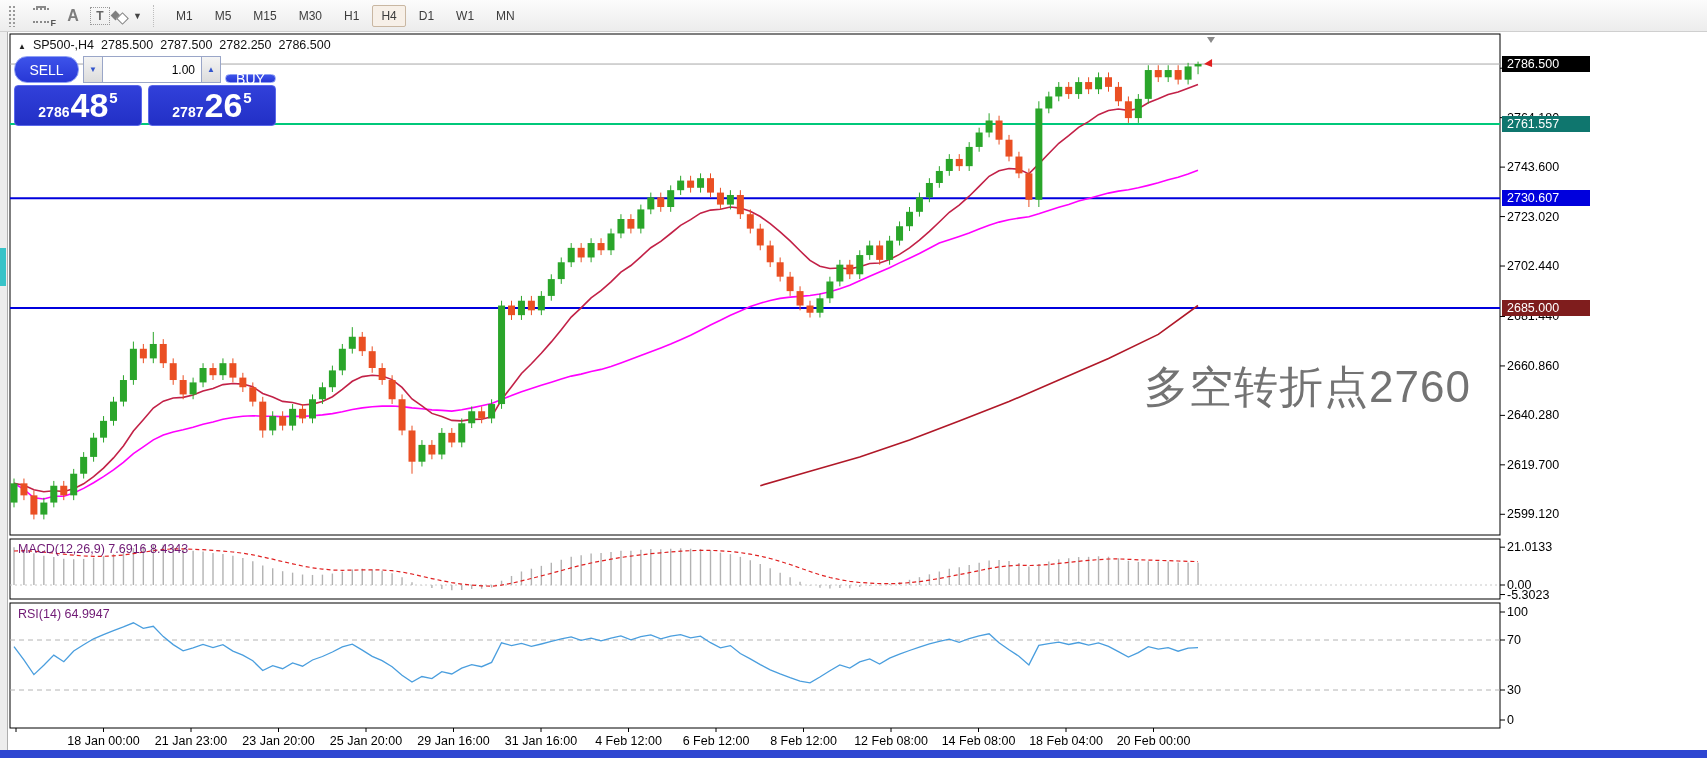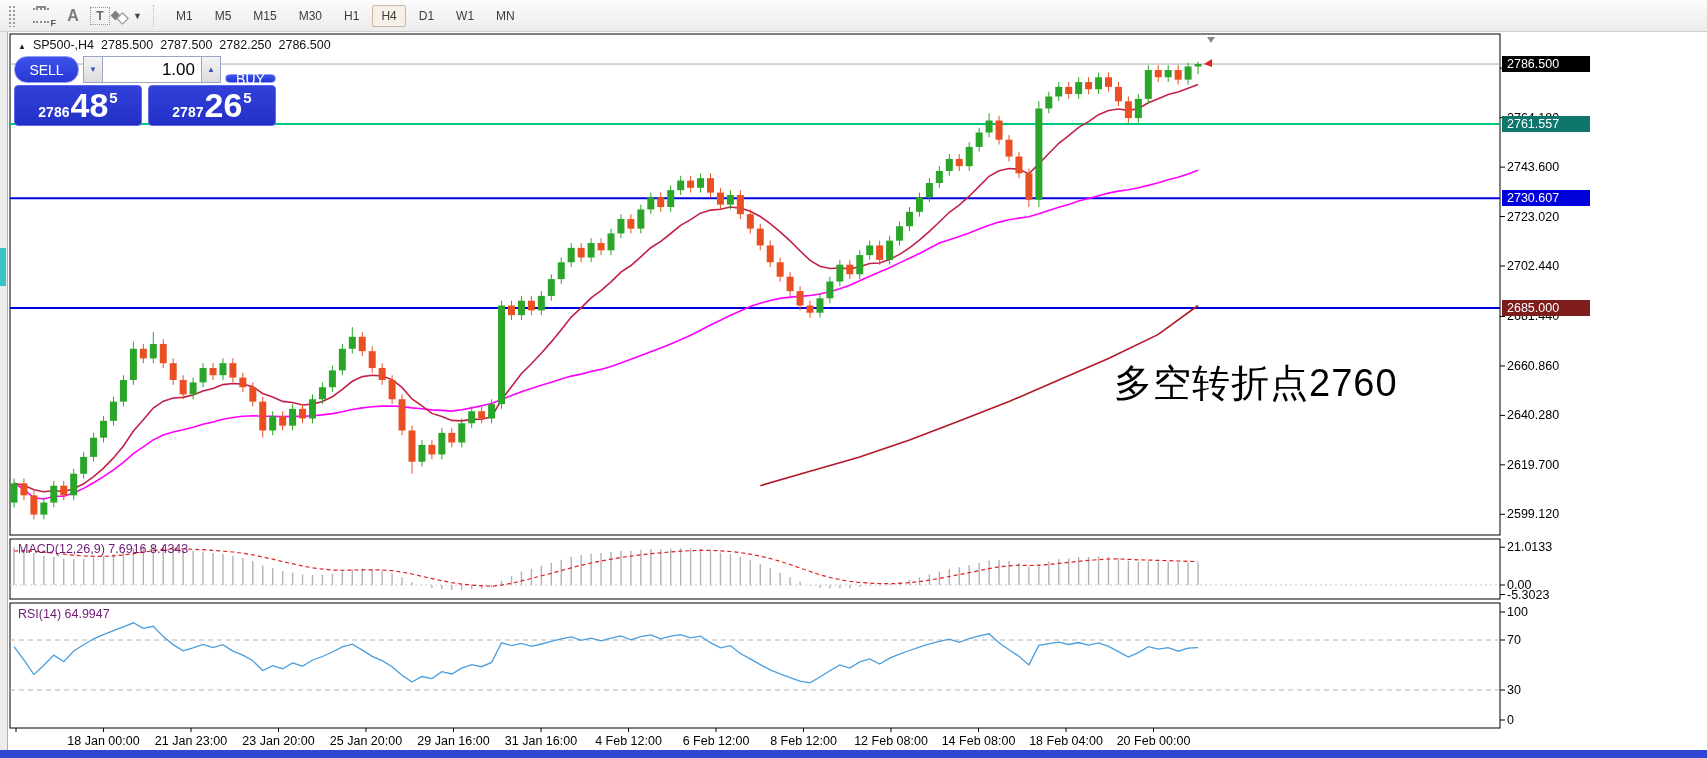--- a/index.html
+++ b/index.html
@@ -44,35 +44,35 @@
   .ock{position:absolute;left:6px;top:24px;width:262px;}
   .ock-row1{display:flex;height:27px;align-items:stretch;}
   .ock-btn{background:linear-gradient(#3d53ea,#2737d6);border:1px solid #8fa0f4;border-radius:13px;
            color:#fff;font-size:14px;display:flex;align-items:center;justify-content:center;cursor:pointer;text-align:center;}
   .ock-sell{width:72px;}
   .ock-buy{width:56px;margin-left:4px;margin-top:18px;}
   .spin{display:flex;margin-left:4px;}
   .spin-btn{width:18px;background:linear-gradient(#f4f4f4,#dcdcdc);border:1px solid #9aa6c8;color:#3355cc;
             font-size:8px;display:flex;align-items:center;justify-content:center;cursor:pointer;}
   .lot-field{width:86px;border:1px solid #9aa6c8;border-left:none;border-right:none;
-             font-size:17px;text-align:right;padding:8px 6px;font-family:inherit;color:#000;}
+             font-size:12px;text-align:right;padding:8px 6px;font-family:inherit;color:#000;}
   .ock-prices{display:flex;gap:6px;margin-top:2px;height:41px;}
   .price-box{flex:1;background:linear-gradient(#3140da,#2230c6);border:1px solid #5a68ea;border-radius:4px;
              color:#fff;display:flex;align-items:center;justify-content:center;cursor:pointer;}
   .p-small{font-size:14px;font-weight:bold;align-self:flex-end;margin-bottom:5px;margin-right:1px;}
   .p-big{font-size:34px;font-weight:bold;line-height:37px;}
   .p-sup{font-size:15px;font-weight:bold;align-self:flex-start;margin-top:3px;margin-left:1px;}
   
   .badge{position:absolute;left:1494px;width:88px;height:16px;line-height:16px;font-size:12.5px;
          color:#fff;padding-left:5px;box-sizing:border-box;}
   .ticklabel{position:absolute;left:1499px;height:16px;line-height:16px;font-size:12.5px;color:#000;white-space:nowrap;}
   .timelabel{position:absolute;top:702px;font-size:12.5px;color:#000;white-space:nowrap;}
   .panel-label{position:absolute;font-size:12.5px;color:#701a75;}
-  .annotation{position:absolute;left:1106px;top:326px;font-size:38px;letter-spacing:1px;
-              color:#000000;white-space:nowrap;}
+  .annotation{position:absolute;left:1136px;top:326px;font-size:44px;letter-spacing:1px;
+              color:#737373;white-space:nowrap;}
 </style>
 </head>
 <body>
 
 <div id="app">
 
   <div class="toolbar">
     <div class="grip"></div>
     <div class="tool tool-gridf">
       <div class="gridf-box"></div>

